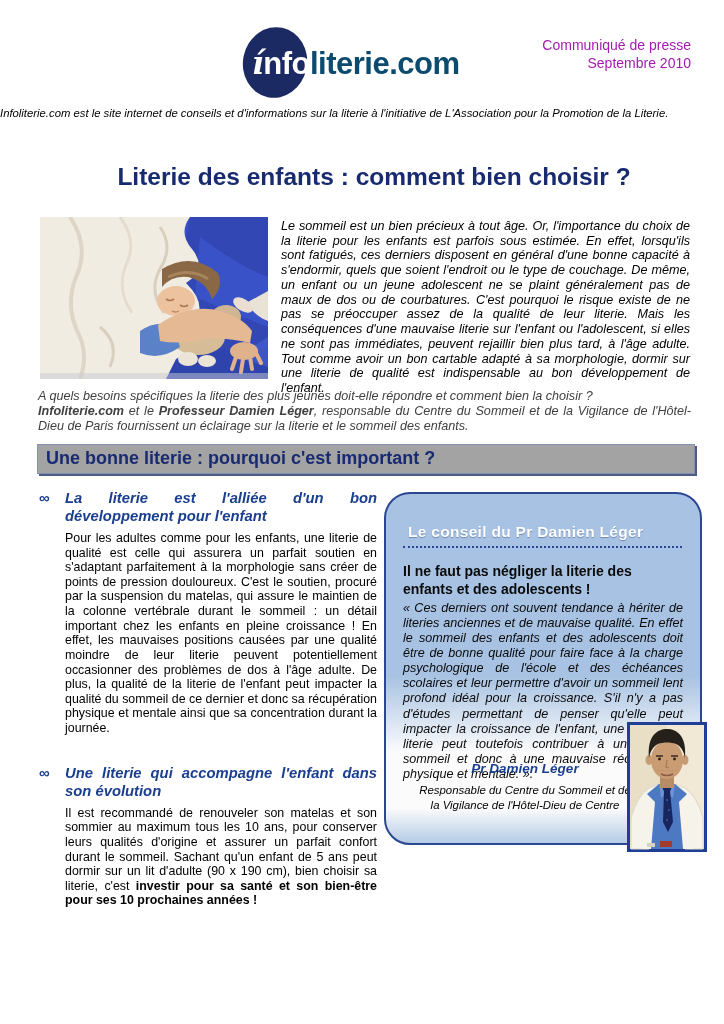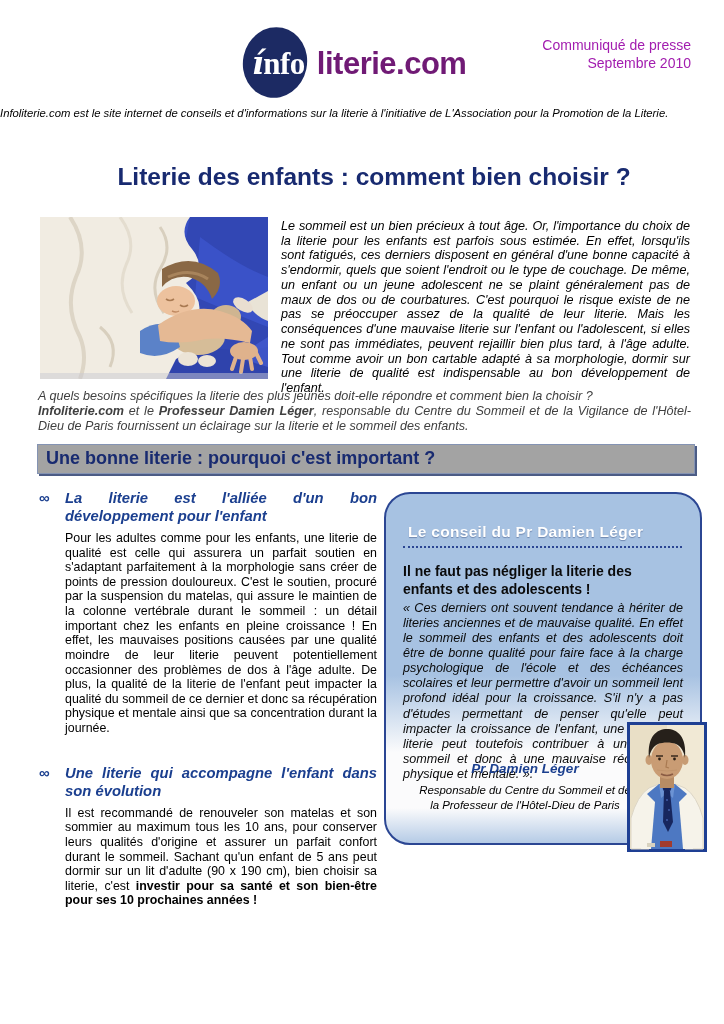--- a/index.html
+++ b/index.html
@@ -6,22 +6,22 @@
   .page{
     position:relative;width:724px;height:1024px;margin:0 auto;
     background:#ffffff;overflow:hidden;
     font-family:"Liberation Sans",sans-serif;color:#000;
   }
   
   .logo{position:absolute;left:243px;top:24px;height:78px;width:230px;}
   .logo-oval{position:absolute;left:0;top:3px;width:64px;height:71px;background:#1c2a63;border-radius:50%;transform:rotate(12deg);}
   .logo-text{position:absolute;left:9px;top:21px;font-size:31px;font-weight:bold;white-space:nowrap;letter-spacing:-0.5px;}
   .logo-accent{font-family:"DejaVu Serif",serif;font-style:italic;color:#ffffff;}
-  .logo-nfo{color:#ffffff;font-family:Liberation Serif, serif;}
-  .logo-domain{color:#701a75;margin-left:12px;}
+  .logo-nfo{color:#ffffff;}
+  .logo-domain{color:#0c4a6e;}
   .press-info{position:absolute;right:33px;top:36px;text-align:right;font-size:14px;line-height:1.3;color:#a21caf;}
   .tagline{position:absolute;left:0;right:0;top:107px;text-align:left;font-size:11.3px;font-style:italic;color:#000;}
   .doc-title{position:absolute;left:0;right:0;top:163px;text-align:center;font-size:24.5px;font-weight:bold;color:#182a70;margin-left:24px;}
   
   .intro-photo{position:absolute;left:40px;top:217px;width:228px;height:162px;}
   .intro-text{position:absolute;left:281px;top:219px;width:409px;font-size:12.6px;font-style:italic;text-align:justify;line-height:1.17;color:#000;}
   .lead{position:absolute;left:38px;top:389px;width:653px;font-size:12.6px;font-style:italic;text-align:justify;line-height:1.2;color:#404040;}
   .lead .b{font-weight:bold;}
   
   .banner{
@@ -131,21 +131,21 @@
 
   <div class="advice-box">
     <div class="advice-header">Le conseil du Pr Damien Léger</div>
     <div class="advice-dotted"></div>
     <div class="advice-sub">Il ne faut pas négliger la literie des enfants et des adolescents !</div>
     <div class="advice-quote">« Ces derniers ont souvent tendance à hériter de literies anciennes et de mauvaise qualité. En effet le sommeil des enfants et des adolescents doit être de bonne qualité pour faire face à la charge psychologique de l'école et des échéances scolaires et leur permettre d'avoir un sommeil lent profond idéal pour la croissance. S'il n'y a pas d'études permettant de penser qu'elle peut impacter la croissance de l'enfant, une mauvaise literie peut toutefois contribuer à un mauvais sommeil et donc à une mauvaise récupération physique et mentale. ».</div>
     <div class="advice-caption">
       <div class="caption-name">Pr Damien Léger</div>
       <div class="caption-role">
         <div>Responsable du Centre du Sommeil et de</div>
-        <div>la Professeur de l'Hôtel-Dieu de Paris</div>
+        <div>la Vigilance de l'Hôtel-Dieu de Centre</div>
       </div>
     </div>
     <svg class="doctor-photo" viewBox="0 0 80 130" aria-hidden="true">
       <rect x="0" y="0" width="80" height="130" fill="#1e3f93"></rect>
       <rect x="3" y="3" width="74" height="124" fill="#e9dfc6"></rect>
       <rect x="40" y="3" width="37" height="124" fill="#f3ecd9" opacity="0.75"></rect>
 
       <path d="M4,127 L4,96 Q10,74 22,66 L32,62 L28,80 L22,127 Z" fill="#f6f3ea" stroke="#ddd6c6" stroke-width="1"></path>
       <path d="M76,127 L76,96 Q70,74 58,66 L48,62 L52,80 L58,127 Z" fill="#f6f3ea" stroke="#ddd6c6" stroke-width="1"></path>
 

